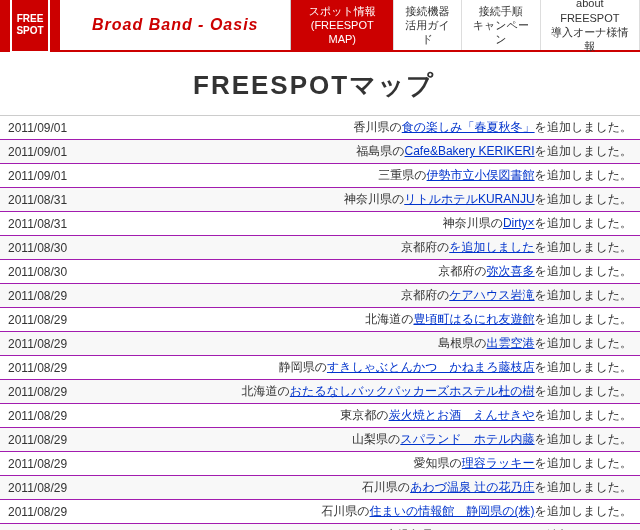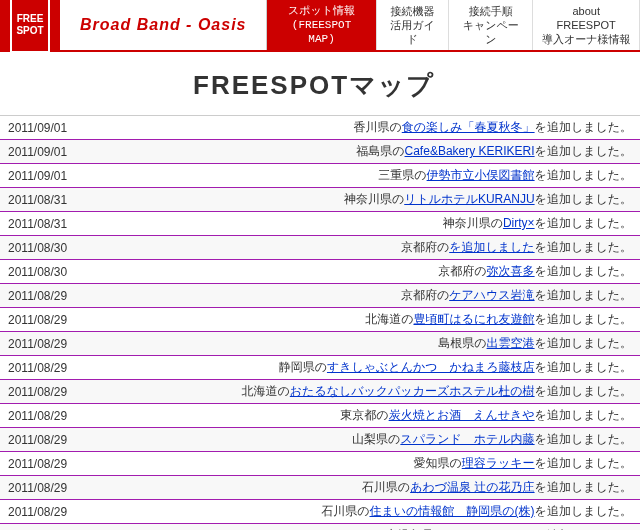--- a/index.html
+++ b/index.html
@@ -33,21 +33,21 @@
       font-size: 10px;
       font-weight: bold;
       border: 2px solid #fff;
       padding: 14px 4px;
       text-align: center;
       line-height: 1.2;
     }
     #brand-area {
       display: flex;
       align-items: center;
-      padding: 0 20px;
+      padding: 0 32px;
       background: #fff;
       border-right: 1px solid #ccc;
       min-width: 170px;
     }
     #brand-title {
       font-size: 16px;
       font-weight: bold;
       color: #cc0000;
       font-style: italic;
       letter-spacing: 1px;
@@ -67,21 +67,20 @@
       cursor: pointer;
       text-align: center;
       font-size: 11px;
       color: #333;
       text-decoration: none;
       line-height: 1.3;
     }
     .nav-item.highlight {
       background: #cc0000;
       color: #fff;
-      font-family: Liberation Mono, monospace;
     }
 
     
     #page-title-area {
       text-align: center;
       padding: 16px 12px 12px 0;
       border-bottom: 1px solid #ccc;
     }
     #page-title {
       font-size: 26px;

